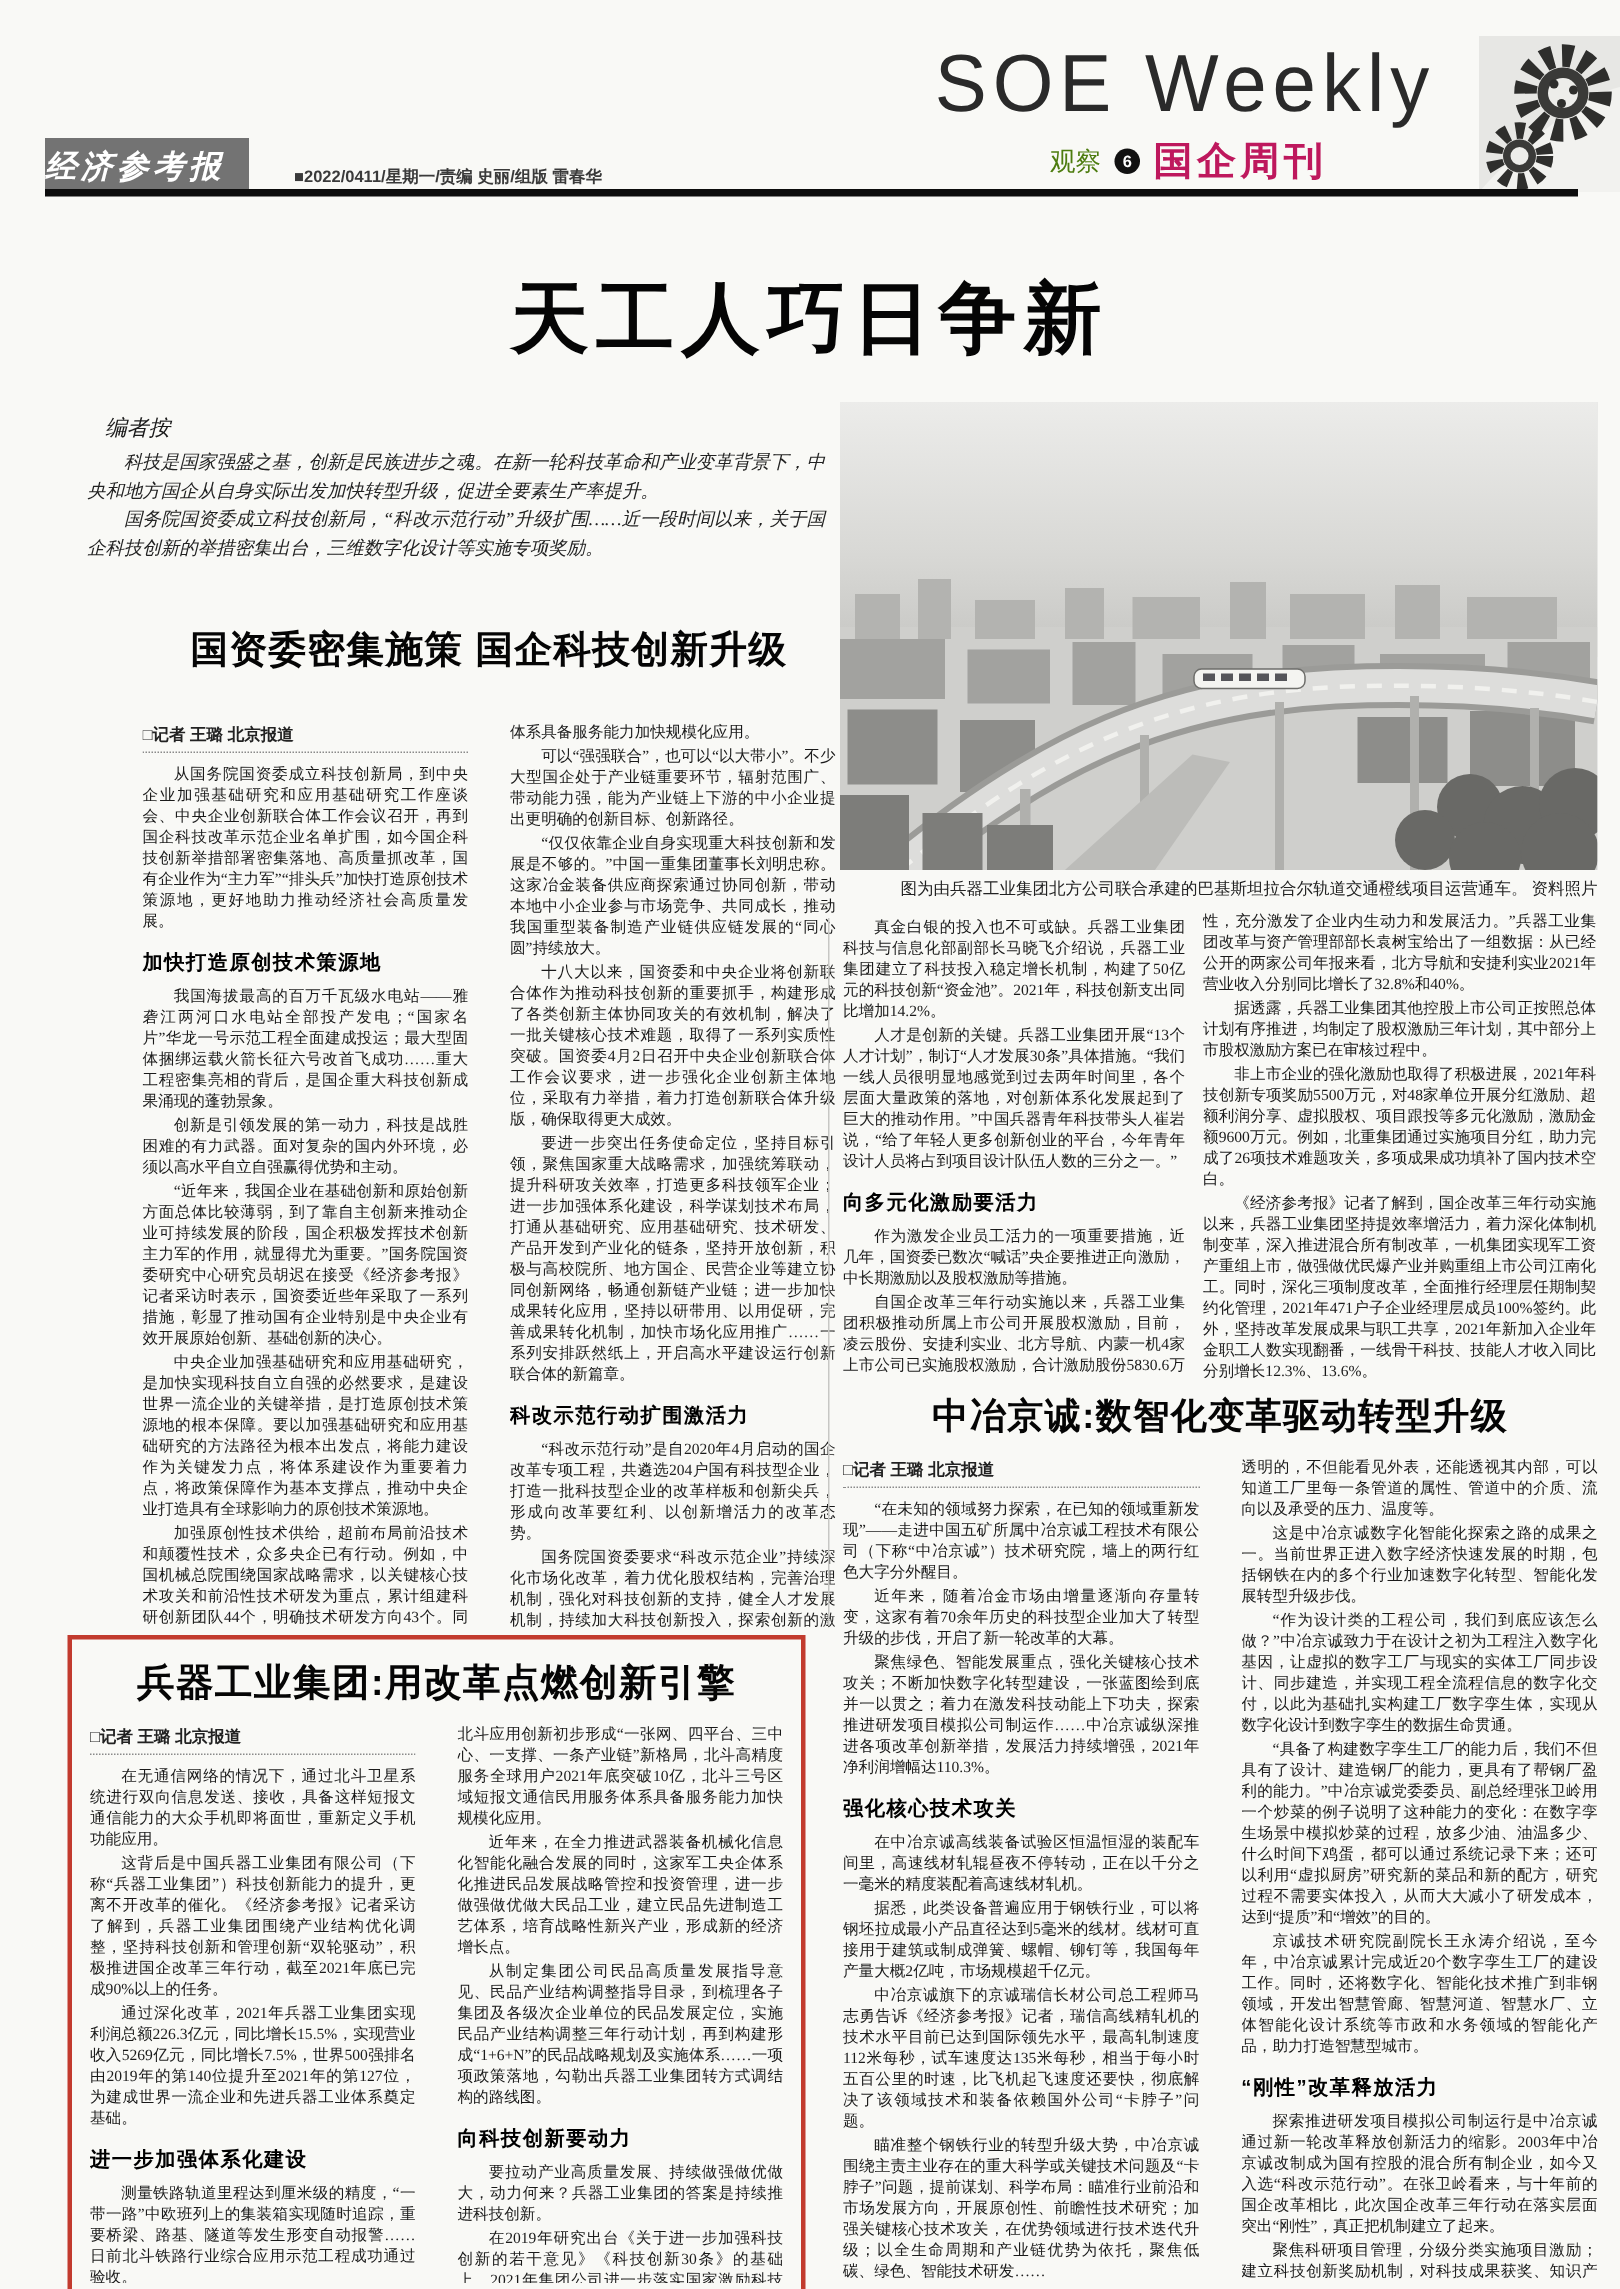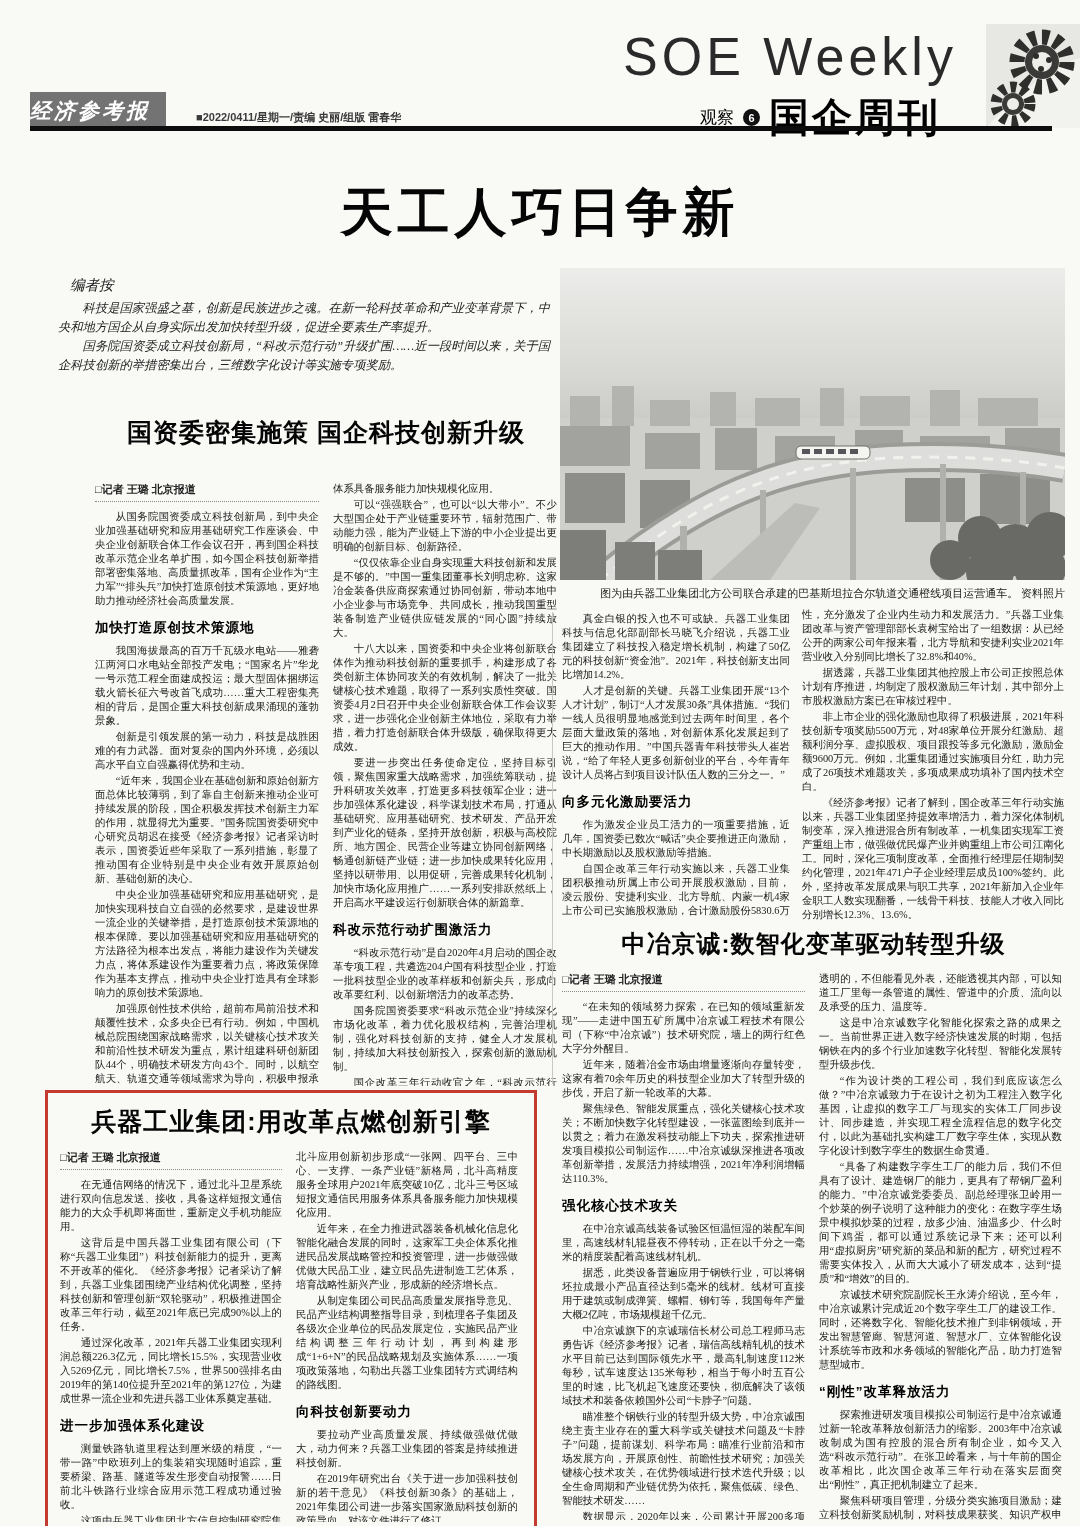--- a/index.html
+++ b/index.html
@@ -6,45 +6,45 @@
   body{width:1080px;height:1526px;background:#f9f9f6;position:relative;overflow:hidden;
        font-family:"Liberation Serif",serif;color:#1a1a1a;-webkit-font-smoothing:antialiased}
   .abs{position:absolute}
   
   .mast-box{left:30px;top:92px;width:136px;height:37px;background:#737373;display:flex;align-items:center;justify-content:flex-start}
   .mast-box span{color:#fff;font-style:italic;font-weight:bold;font-size:21px;letter-spacing:3px;font-family:"Liberation Serif",serif}
   .dateline{left:196px;top:110px;font-family:"Liberation Sans",sans-serif;font-size:11px;font-weight:bold;color:#3a3a3a}
   .soe{left:600px;top:26px;width:380px;text-align:center;font-family:"Liberation Sans",sans-serif;
        font-weight:100;font-size:52px;letter-spacing:4px;color:#2a2a2a;transform:scaleY(1.04)}
   .obsrow{left:700px;top:90px;display:flex;align-items:center;gap:9px}
-  .obs-label{font-family:"Liberation Sans",sans-serif;font-size:17px;color:#000000}
+  .obs-label{font-family:"Liberation Sans",sans-serif;font-size:17px;color:#4d7c0f}
   .pagenum{width:17px;height:17px;border-radius:50%;background:#111;color:#fff;font-family:"Liberation Sans",sans-serif;
            font-size:11px;font-weight:bold;display:flex;align-items:center;justify-content:center}
-  .sec-cn{font-family:"Liberation Sans",sans-serif;font-size:40px;font-weight:900;letter-spacing:3px;color:#000000}
+  .sec-cn{font-family:"Liberation Sans",sans-serif;font-size:26px;font-weight:900;letter-spacing:3px;color:#be185d}
   .gearbox{left:986px;top:24px;width:94px;height:104px;background:#e9e9e6;overflow:hidden}
   .hdr-bar{left:30px;top:126px;width:1022px;height:5px;background:#0d0d0d}
   
   .headline{left:150px;top:178px;width:780px;text-align:center;font-family:"Liberation Sans",sans-serif;
             font-weight:900;font-size:52px;letter-spacing:5px;color:#050505}
   
   .ednote{left:58px;top:276px;width:492px}
   .ednote .lbl{font-weight:normal;font-size:14.5px;font-style:italic;margin:0 0 4px 12px}
   .ednote p{font-style:italic;font-size:12.3px;line-height:19px;text-indent:2em;margin:0;text-align:justify;color:#222}
   
   .photo{left:560px;top:268px;width:505px;height:312px;overflow:hidden;background:#dcdcd9}
   .caption{left:560px;top:586px;width:505px;text-align:right;font-size:11px;color:#222;line-height:15px}
   
   .byline{font-family:"Liberation Sans",sans-serif;font-size:11px;font-weight:bold;color:#222;
           border-bottom:1px dotted #8a8a8a;padding-bottom:4px;margin-bottom:8px}
   .blk{margin:0 0 2px}
   .blk-p{font-size:10.4px;line-height:14px;text-align:justify;text-indent:2em}
   .blk-cont{font-size:10.4px;line-height:14px;text-align:justify;text-indent:0}
   .blk-h{font-family:"Liberation Sans",sans-serif;font-weight:bold;font-size:13.5px;letter-spacing:1px;
          margin:11px 0 7px;color:#000;text-indent:0}
-  .cols{display:flex;gap:14px}
+  .cols{display:flex;gap:28px}
   .col{overflow:hidden}
   .atitle{text-align:center;font-family:"Liberation Sans",sans-serif;font-weight:900;color:#050505}
   
   .a1-title{left:95px;top:416px;width:462px;font-size:25px;letter-spacing:1px}
   .a1-cols{left:95px;top:482px;width:462px}
   .a1-cols .col{width:224px;height:604px}
   
   .redbox{left:45px;top:1090px;width:492px;height:460px;border:3px solid #c23b2e;box-sizing:border-box;padding:10px 12px 0 12px;background:#f9f9f6}
   .a2-title{font-size:25px;letter-spacing:1px;margin:2px 0 12px}
   .a2-cols .col{width:222px;height:372px}

